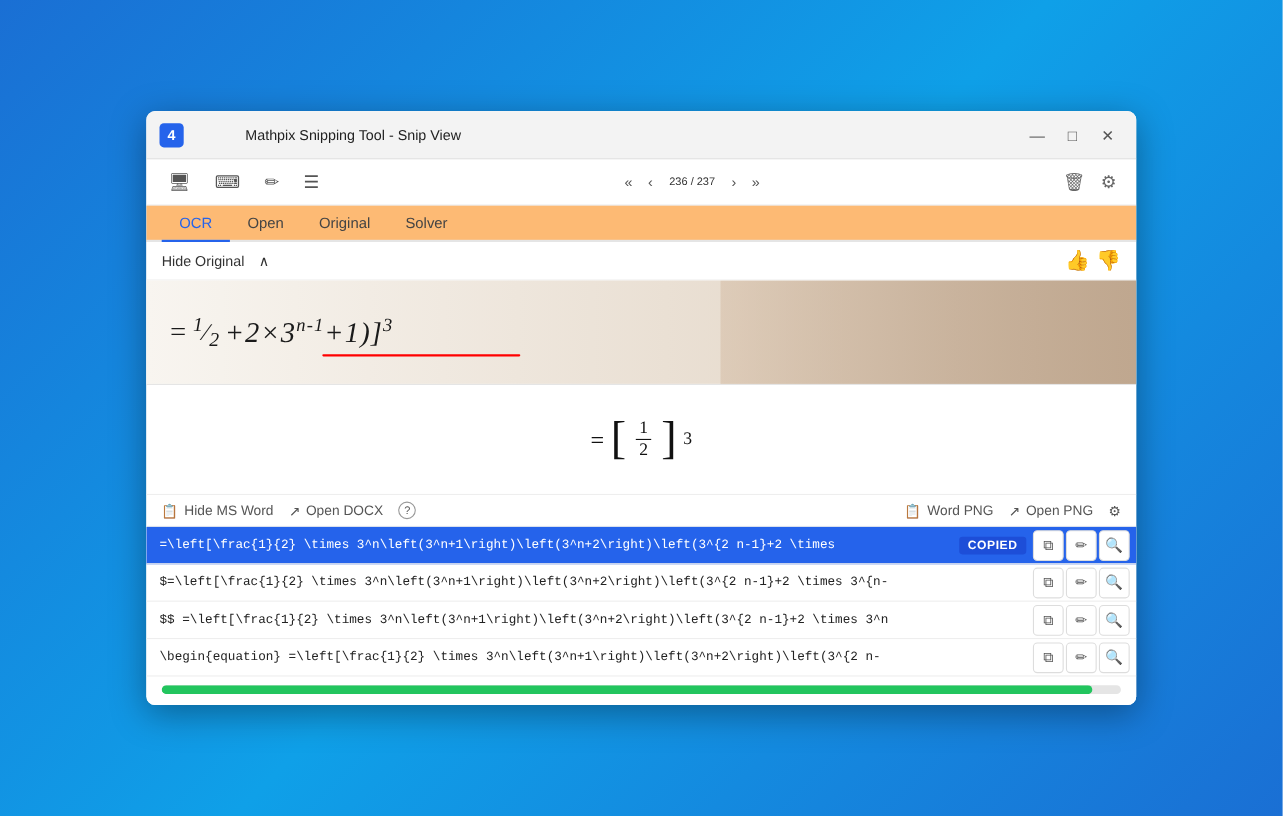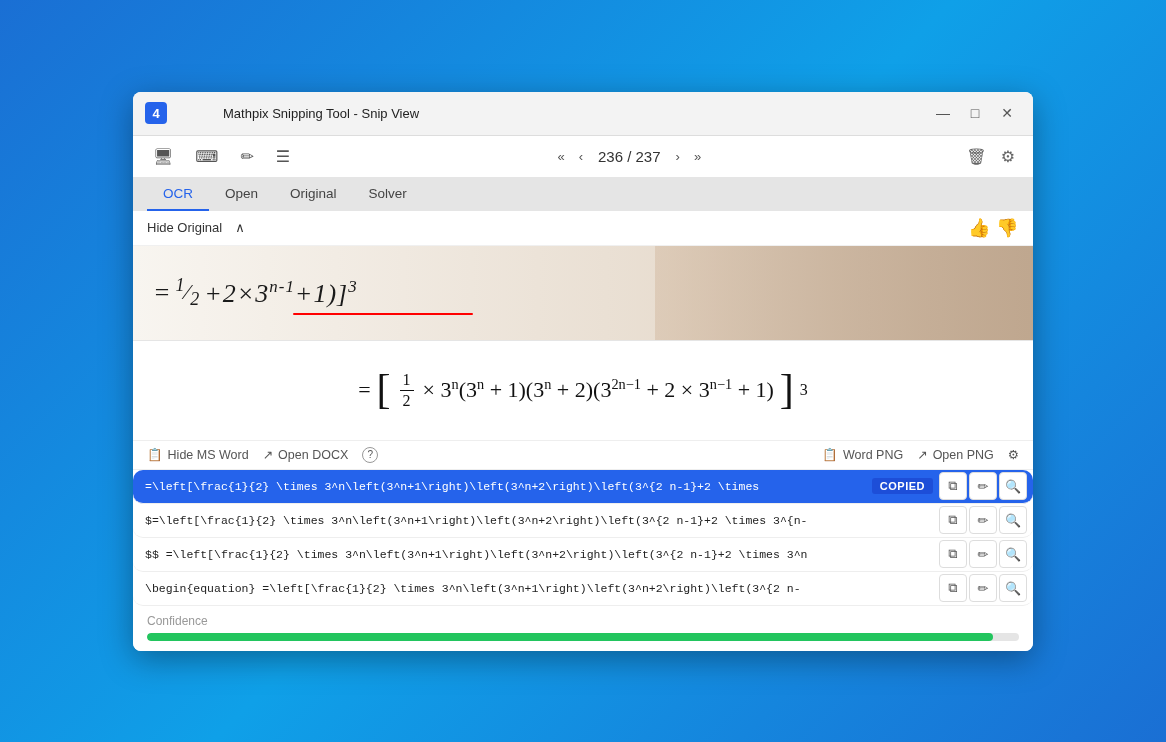--- a/index.html
+++ b/index.html
@@ -75,35 +75,35 @@
       display: flex;
       align-items: center;
       margin-left: auto;
       gap: 4px;
     }
     .nav-btn {
       border: none; background: transparent; cursor: pointer;
       color: #555; font-size: 13px; padding: 3px 5px;
       border-radius: 3px;
     }
-    .nav-counter { font-size: 15px; color: #333; padding: 0 6px; }
+    .nav-counter { font-size: 10px; color: #333; padding: 0 6px; }
     .toolbar-right {
       margin-left: auto;
       display: flex; gap: 6px; align-items: center;
     }
     .toolbar-right-icon {
       color: #666; font-size: 16px; cursor: pointer;
       padding: 4px;
     }
 
     .tabs {
       display: flex;
       border-bottom: 2px solid #e5e5e5;
       padding: 0 14px;
-      background: #e5e5e5;
+      background: #fdba74;
     }
     .tab {
       padding: 8px 16px;
       font-size: 13.5px;
       cursor: pointer;
       color: #444;
       border-bottom: 2px solid transparent;
       margin-bottom: -2px;
     }
     .tab.active {
@@ -202,21 +202,20 @@
     }
 
     .code-rows {
       border: none;
     }
     .code-row {
       display: flex;
       align-items: center;
       border-bottom: 1px solid #eee;
       padding: 0;
-      border-radius: 10px;
     }
     .code-row.active {
       background: #2563eb;
     }
     .code-text {
       flex: 1;
       font-family: 'Consolas', 'Courier New', monospace;
       font-size: 11.5px;
       color: #222;
       padding: 10px 12px;
@@ -373,21 +372,20 @@
     <div class="math-render-area">
       <div class="math-display">
         <span>=</span>
         <span class="bracket-left">[</span>
         <span class="math-inner">
           <span class="frac">
             <span class="frac-num">1</span>
             <span class="frac-den">2</span>
           </span>
         </span>
-        <span>× 3<sup>n</sup>(3<sup>n</sup> + 1)(3<sup>n</sup> + 2)(3<sup>2n−1</sup> + 2 × 3<sup>n−1</sup> + 1)</span>
         <span class="bracket-right">]</span>
         <sup style="font-size:16px; vertical-align:super;">3</sup>
       </div>
     </div>
 
     <div class="copy-bar">
       <button class="copy-btn">
         <span>📋</span>
         <span>Hide MS Word</span>
       </button>
@@ -472,20 +470,19 @@
           </button>
           <button class="row-action-btn">
             <span>🔍</span>
           </button>
         </div>
       </div>
 
     </div>
 
     <div class="confidence-bar">
-      <div class="confidence-label">Confidence</div>
       <div class="confidence-track">
         <div class="confidence-fill" style="width:97%"></div>
       </div>
     </div>
 
   </div>
 </div>
 
 </body></html>

